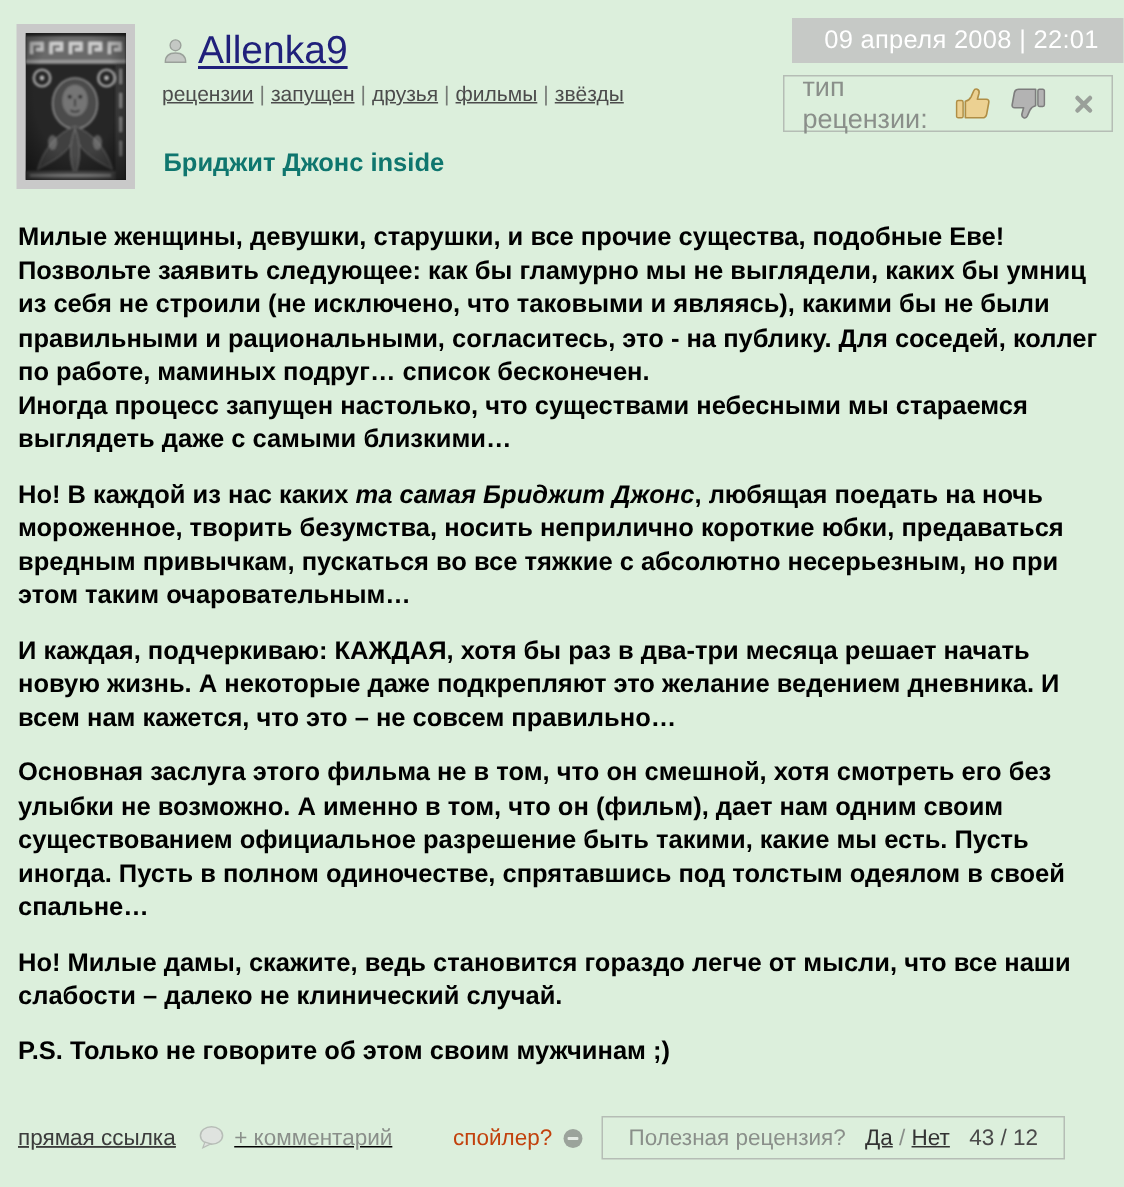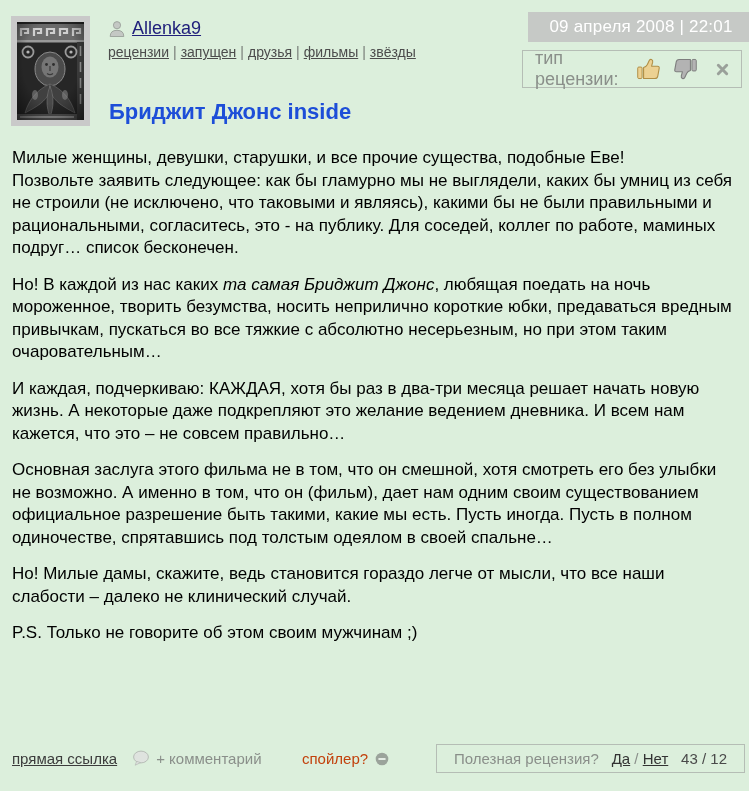--- a/index.html
+++ b/index.html
@@ -11,58 +11,58 @@
     color:#000;
   }
   a { cursor:pointer; }
 
   
   .avatar-frame { position:absolute; left:11px; top:16px; width:79px; height:110px; background:#c9c9c9; padding:6px; }
   .avatar-frame svg { display:block; width:67px; height:98px; }
 
   .user-block { position:absolute; left:108px; top:18px; }
   .user-line { display:flex; align-items:center; gap:6px; }
-  .username { font-size:18px; color:var(--username,#20207b); text-decoration:underline; }
+  .username { font-size:26px; color:var(--username,#20207b); text-decoration:underline; }
   .nav { margin-top:5px; font-size:14px; color:#767b76; white-space:nowrap; }
   .nav a { color:#4c4c4c; text-decoration:underline; }
   .nav .sep { margin:0 4px; text-decoration:none; }
 
-  .review-title { position:absolute; left:109px; top:99px; font-size:22px; font-weight:bold; color:#1d4ed8; }
+  .review-title { position:absolute; left:109px; top:99px; font-size:17px; font-weight:bold; color:#0f766e; }
 
   .date-bar {
     position:absolute; left:508px; top:12px; width:226px; height:30px;
     background:var(--bar-bg,#c6c9c6); color:#ffffff; font-size:17px;
     display:flex; align-items:center; justify-content:center; letter-spacing:0.2px;margin-left:20px;
   }
   .type-box {
     position:absolute; left:522px; top:50px; width:220px; height:38px;
     border:1px solid var(--box-border,#b5bdb5);
     display:flex; align-items:center; padding:0 12px;
   }
   .type-label { font-size:18px; color:var(--muted,#8a8f8a); margin-right:12px; }
   .type-box .ticon { display:flex; align-items:center; margin-right:10px; }
   .type-box .close { margin-left:8px; display:flex; align-items:center; }
 
   
   .body-text { position:absolute; left:12px; top:147px; width:725px; font-size:17px; line-height:22.5px; }
-  .body-text p { margin:0 0 14px 0; }
+  .body-text p { margin:0 0 14px 0;font-weight:bold; }
   .movie-ref { font-style:italic; }
 
   
   .footer { position:absolute; left:0; top:742px; width:749px; height:33px; font-size:15px; }
-  .footer-left { position:absolute; left:12px; top:0; height:33px; display:flex; align-items:center; }
+  .footer-left { position:absolute; left:12px; top:0; height:33px; display:flex; align-items:center;text-decoration:underline; }
   .permalink { color:#3c3c3c; text-decoration:underline; }
   .bubble-icon { margin-left:15px; margin-right:6px; display:flex; align-items:center; }
   .add-comment { color:var(--muted,#8a8f8a); }
   .spoiler { position:absolute; left:302px; top:0; height:33px; display:flex; align-items:center; gap:7px; }
   .spoiler-label { color:#c2410c;text-align:right; }
   .helpful-box {
     position:absolute; left:401px; top:2px; width:309px; height:29px;
     border:1px solid var(--box-border,#b5bdb5);
-    display:flex; align-items:center; justify-content:space-between; padding:0 17px;margin-left:35px;
+    display:flex; align-items:center; justify-content:space-between; padding:0 17px;
   }
   .helpful-label { color:var(--muted,#8a8f8a); }
   .yesno { color:#8a8f8a; white-space:nowrap; }
   .yesno a { color:#333333; text-decoration:underline; }
   .votes { color:#4a4a4a; white-space:nowrap; }
 </style>
 </head>
 <body>
 
 <div class="avatar-frame">
@@ -151,21 +151,21 @@
       <path d="M2.5 2.5 L11.5 11.5 M11.5 2.5 L2.5 11.5" stroke="#9aa09a" stroke-width="3.2" stroke-linecap="round"></path>
     </svg>
   </span>
 </div>
 
 <div class="review-title">Бриджит Джонс inside</div>
 
 <div class="body-text">
   <p><span>Милые женщины, девушки, старушки, и все прочие существа, подобные Еве!</span><br>
      <span>Позвольте заявить следующее: как бы гламурно мы не выглядели, каких бы умниц из себя не строили (не исключено, что таковыми и являясь), какими бы не были правильными и рациональными, согласитесь, это - на публику. Для соседей, коллег по работе, маминых подруг… список бесконечен.</span><br>
-     </p>
+     <span>Иногда процесс запущен настолько, что существами небесными мы стараемся выглядеть даже с самыми близкими…</span></p>
   <p><span>Но! В каждой из нас каких </span><span class="movie-ref">та самая Бриджит Джонс</span><span>, любящая поедать на ночь мороженное, творить безумства, носить неприлично короткие юбки, предаваться вредным привычкам, пускаться во все тяжкие с абсолютно несерьезным, но при этом таким очаровательным…</span></p>
   <p>И каждая, подчеркиваю: КАЖДАЯ, хотя бы раз в два-три месяца решает начать новую жизнь. А некоторые даже подкрепляют это желание ведением дневника. И всем нам кажется, что это – не совсем правильно…</p>
   <p>Основная заслуга этого фильма не в том, что он смешной, хотя смотреть его без улыбки не возможно. А именно в том, что он (фильм), дает нам одним своим существованием официальное разрешение быть такими, какие мы есть. Пусть иногда. Пусть в полном одиночестве, спрятавшись под толстым одеялом в своей спальне…</p>
   <p>Но! Милые дамы, скажите, ведь становится гораздо легче от мысли, что все наши слабости – далеко не клинический случай.</p>
   <p>P.S. Только не говорите об этом своим мужчинам ;)</p>
 </div>
 
 <div class="footer">
   <div class="footer-left">
     <a class="permalink">прямая ссылка</a>

